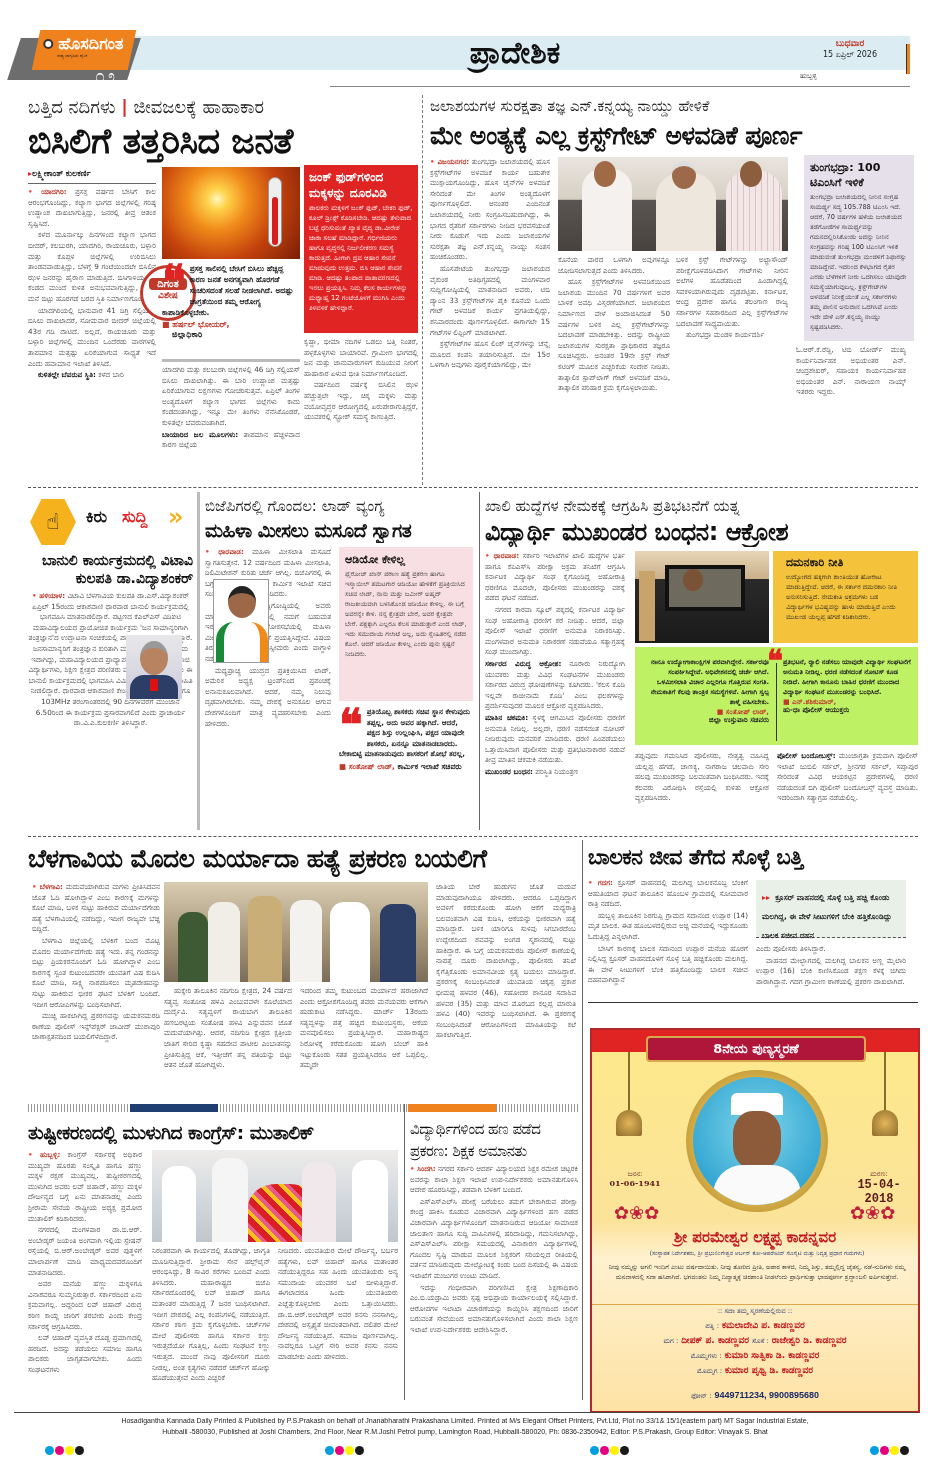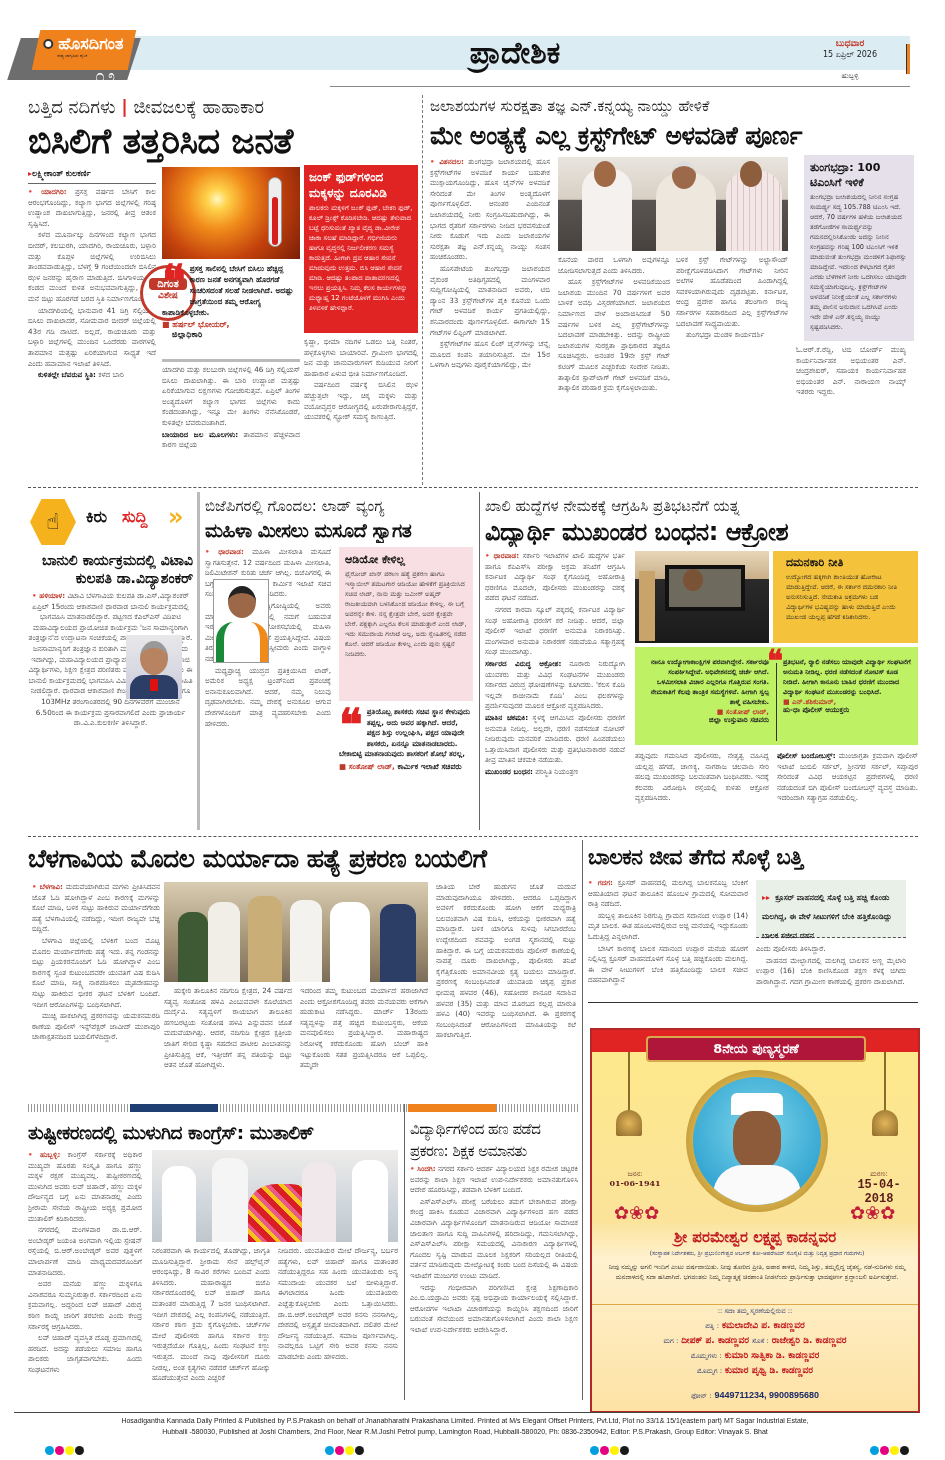--- a/index.html
+++ b/index.html
@@ -36,21 +36,21 @@
     <div style="transform:skewX(12deg);padding:3px 0 0 6px;">
       <span style="display:inline-block;width:10px;height:10px;border-radius:50%;background:#fff;border:2px solid #333;vertical-align:middle;"></span>
       <span style="font-weight:bold;font-size:16px;color:#fff;vertical-align:middle;">ಹೊಸದಿಗಂತ</span>
       <div style="font-size:4px;color:#222;margin-left:14px;">ರಾಷ್ಟ್ರ ಜಾಗೃತಿಯ ದೈನಿಕ</div>
     </div>
   </div>
   <div class="abs" style="left:80px;top:38px;width:50px;font-size:18px;color:#fff;text-align:center;line-height:20px;">೦೨</div>
   <div class="abs" style="left:420px;top:6px;width:190px;font-size:30px;font-weight:bold;color:#111;text-align:center;line-height:38px;">ಪ್ರಾದೇಶಿಕ</div>
   <div class="abs" style="left:800px;top:10px;width:100px;font-size:9px;color:#c0392b;text-align:center;font-weight:bold;">ಬುಧವಾರ</div>
   <div class="abs" style="left:800px;top:22px;width:100px;font-size:8px;color:#222;text-align:center;">15 ಏಪ್ರಿಲ್ 2026</div>
-  <div class="abs" style="left:800px;top:44px;width:100px;font-size:7px;color:#222;text-align:center;">ಹುಬ್ಬಳ್ಳಿ</div>
+  <div class="abs" style="left:800px;top:44px;width:100px;font-size:7px;color:#222;text-align:left;">ಹುಬ್ಬಳ್ಳಿ</div>
   <div class="abs" style="left:906px;top:16px;width:4px;height:30px;background:#f0821e;border-left:1px solid #333;"></div>
   <div class="hr" style="left:330px;top:58px;width:580px;border-top:1px solid #888;"></div>
 </div>
 
 <div class="abs" style="left:28px;top:95px;width:390px;height:390px;">
   <div class="kicker" style="font-size:18px;line-height:24px;">
     <span>ಬತ್ತಿದ ನದಿಗಳು</span>
     <span style="color:#e02424;font-weight:bold;">|</span>
     <span>ಜೀವಜಲಕ್ಕೆ ಹಾಹಾಕಾರ</span>
   </div>
@@ -99,21 +99,21 @@
   </div>
 </div>
 
 <div class="vr" style="left:422px;top:95px;height:390px;border-left:1px dashed #777;"></div>
 
 <div class="abs" style="left:430px;top:95px;width:488px;height:390px;">
   <div class="kicker" style="font-size:15px;line-height:22px;">ಜಲಾಶಯಗಳ ಸುರಕ್ಷತಾ ತಜ್ಞ ಎನ್.ಕನ್ನಯ್ಯ ನಾಯ್ಡು ಹೇಳಿಕೆ</div>
   <div class="headline" style="font-size:25px;line-height:38px;">ಮೇ ಅಂತ್ಯಕ್ಕೆ ಎಲ್ಲ ಕ್ರಸ್ಟ್‌ಗೇಟ್ ಅಳವಡಿಕೆ ಪೂರ್ಣ</div>
 
   <div class="abs txt" style="left:0;top:62px;width:120px;height:328px;">
-    <p class="first"><span class="dl">ವಿಶನದಲ:</span> <span>ತುಂಗಭದ್ರಾ ಜಲಾಶಯದಲ್ಲಿ ಹೊಸ ಕ್ರಸ್ಟ್‌ಗೇಟ್‌ಗಳ ಅಳವಡಿಕೆ ಕಾರ್ಯ ಬಹುತೇಕ ಮುಕ್ತಾಯಗೊಂಡಿದ್ದು, ಹೊಸ ಚೈನ್‌ಗಳ ಅಳವಡಿಕೆ ಸೇರಿದಂತೆ ಮೇ ತಿಂಗಳ ಅಂತ್ಯದೊಳಗೆ ಪೂರ್ಣಗೊಳ್ಳಲಿದೆ. ಆನಂತರ ಎಂದಿನಂತೆ ಜಲಾಶಯದಲ್ಲಿ ನೀರು ಸಂಗ್ರಹಿಸಬಹುದಾಗಿದ್ದು, ಈ ಭಾಗದ ರೈತರಿಗೆ ಸರ್ಕಾರಗಳು ನೀಡಿದ ಭರವಸೆಯಂತೆ ನೀರು ಕೊಡುಗೆ ಇದು ಎಂದು ಜಲಾಶಯಗಳ ಸುರಕ್ಷತಾ ತಜ್ಞ ಎನ್.ಕನ್ನಯ್ಯ ನಾಯ್ಡು ಸಂತಸ ಹಂಚಿಕೊಂಡರು.</span></p>
+    <p class="first"><span class="dl">ವಿಜಯನಗರ:</span> <span>ತುಂಗಭದ್ರಾ ಜಲಾಶಯದಲ್ಲಿ ಹೊಸ ಕ್ರಸ್ಟ್‌ಗೇಟ್‌ಗಳ ಅಳವಡಿಕೆ ಕಾರ್ಯ ಬಹುತೇಕ ಮುಕ್ತಾಯಗೊಂಡಿದ್ದು, ಹೊಸ ಚೈನ್‌ಗಳ ಅಳವಡಿಕೆ ಸೇರಿದಂತೆ ಮೇ ತಿಂಗಳ ಅಂತ್ಯದೊಳಗೆ ಪೂರ್ಣಗೊಳ್ಳಲಿದೆ. ಆನಂತರ ಎಂದಿನಂತೆ ಜಲಾಶಯದಲ್ಲಿ ನೀರು ಸಂಗ್ರಹಿಸಬಹುದಾಗಿದ್ದು, ಈ ಭಾಗದ ರೈತರಿಗೆ ಸರ್ಕಾರಗಳು ನೀಡಿದ ಭರವಸೆಯಂತೆ ನೀರು ಕೊಡುಗೆ ಇದು ಎಂದು ಜಲಾಶಯಗಳ ಸುರಕ್ಷತಾ ತಜ್ಞ ಎನ್.ಕನ್ನಯ್ಯ ನಾಯ್ಡು ಸಂತಸ ಹಂಚಿಕೊಂಡರು.</span></p>
     <p>ಹೊಸಪೇಟೆಯ ತುಂಗಭದ್ರಾ ಜಲಾಶಯದ ವೈಕುಂಠ ಅತಿಥಿಗೃಹದಲ್ಲಿ ಮಂಗಳವಾರ ಸುದ್ದಿಗೋಷ್ಠಿಯಲ್ಲಿ ಮಾತನಾಡಿದ ಅವರು, ಟಿಬಿ ಡ್ಯಾಂನ 33 ಕ್ರಸ್ಟ್‌ಗೇಟ್‌ಗಳ ಪೈಕಿ ಕೊನೆಯ ಒಂದು ಗೇಟ್ ಅಳವಡಿಕೆ ಕಾರ್ಯ ಪ್ರಗತಿಯಲ್ಲಿದ್ದು, ಶನಿವಾರದಂದು ಪೂರ್ಣಗೊಳ್ಳಲಿದೆ. ಈಗಾಗಲೇ 15 ಗೇಟ್‌ಗಳ ಲಿಫ್ಟಿಂಗ್ ಮಾಡಲಾಗಿದೆ.</p>
     <p>ಕ್ರಸ್ಟ್‌ಗೇಟ್‌ಗಳ ಹೊಸ ಲಿಂಕ್ ಚೈನ್‌ಗಳನ್ನು ಚೆನ್ನೈ ಮೂಲದ ಕಂಪನಿ ತಯಾರಿಸುತ್ತಿದೆ. ಮೇ 15ರ ಒಳಗಾಗಿ ಅವುಗಳು ಪೂರೈಕೆಯಾಗಲಿದ್ದು, ಮೇ</p>
   </div>
 
   <div class="photo" style="left:128px;top:62px;width:230px;height:94px;background:linear-gradient(180deg,#e9e4de 0,#d7cfc4 45%,#5a5552 46%,#48423e 100%);">
     <div style="position:absolute;left:24px;top:12px;width:50px;height:82px;background:#f4f1ee;border-radius:20px 20px 0 0;"></div>
     <div style="position:absolute;left:36px;top:4px;width:22px;height:26px;background:#a06a46;border-radius:50%;"></div>
     <div style="position:absolute;left:98px;top:16px;width:60px;height:78px;background:#ede7de;border-radius:24px 24px 0 0;"></div>
     <div style="position:absolute;left:114px;top:4px;width:24px;height:28px;background:#9c6a4a;border-radius:50%;border-top:5px solid #ddd;"></div>
     <div style="position:absolute;left:168px;top:14px;width:56px;height:80px;background:repeating-linear-gradient(90deg,#f3e6e6 0 5px,#dcc3c3 5px 6px);border-radius:22px 22px 0 0;"></div>

